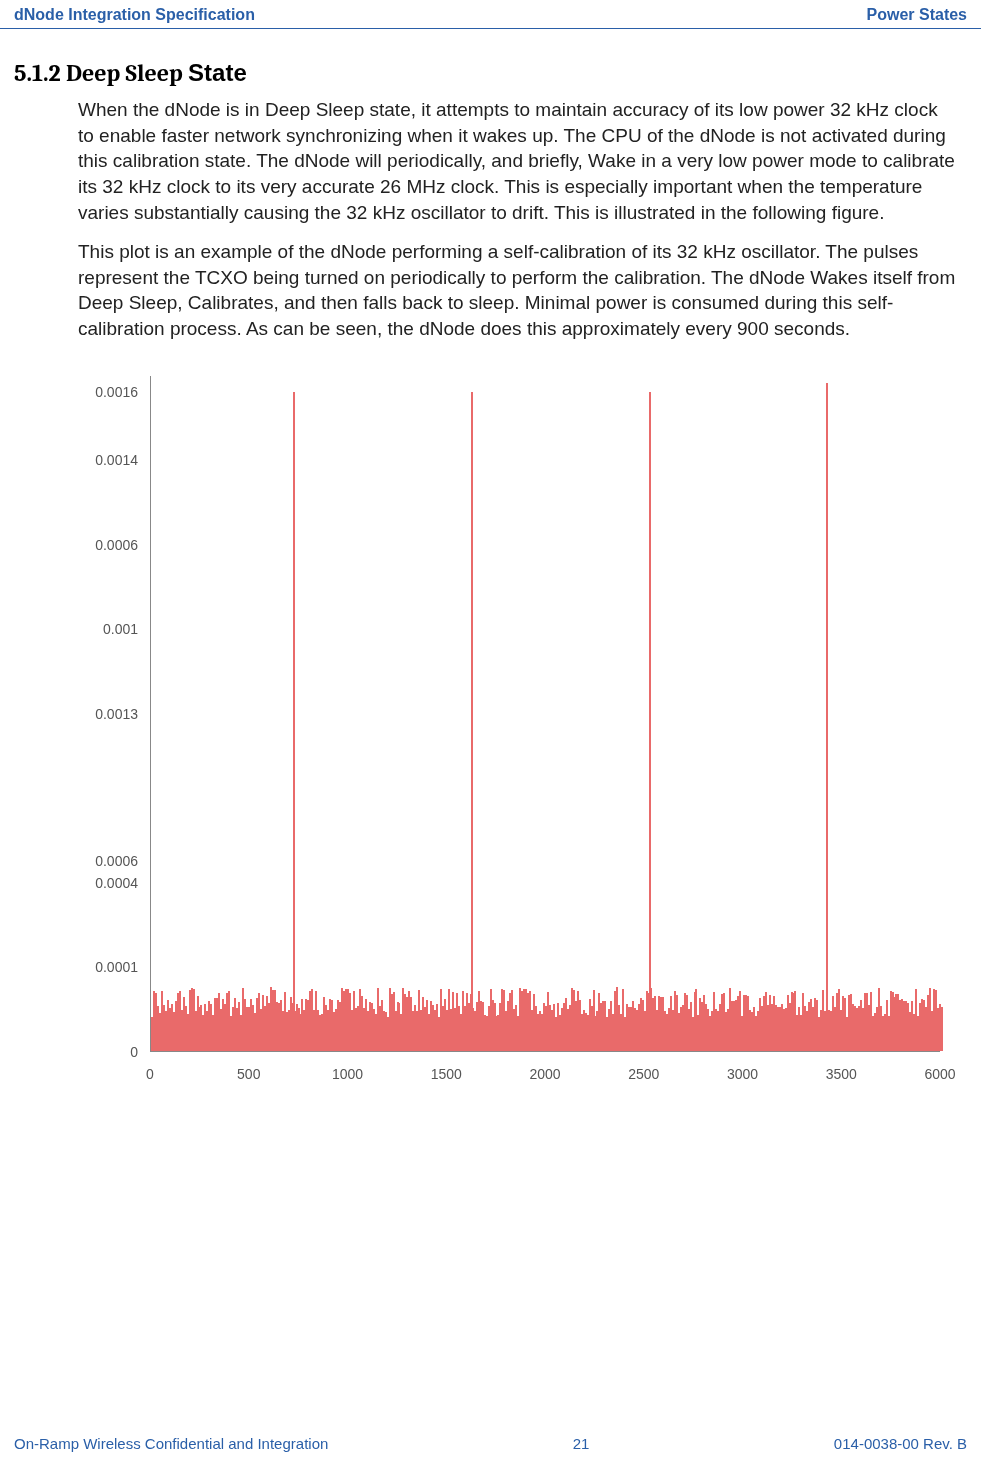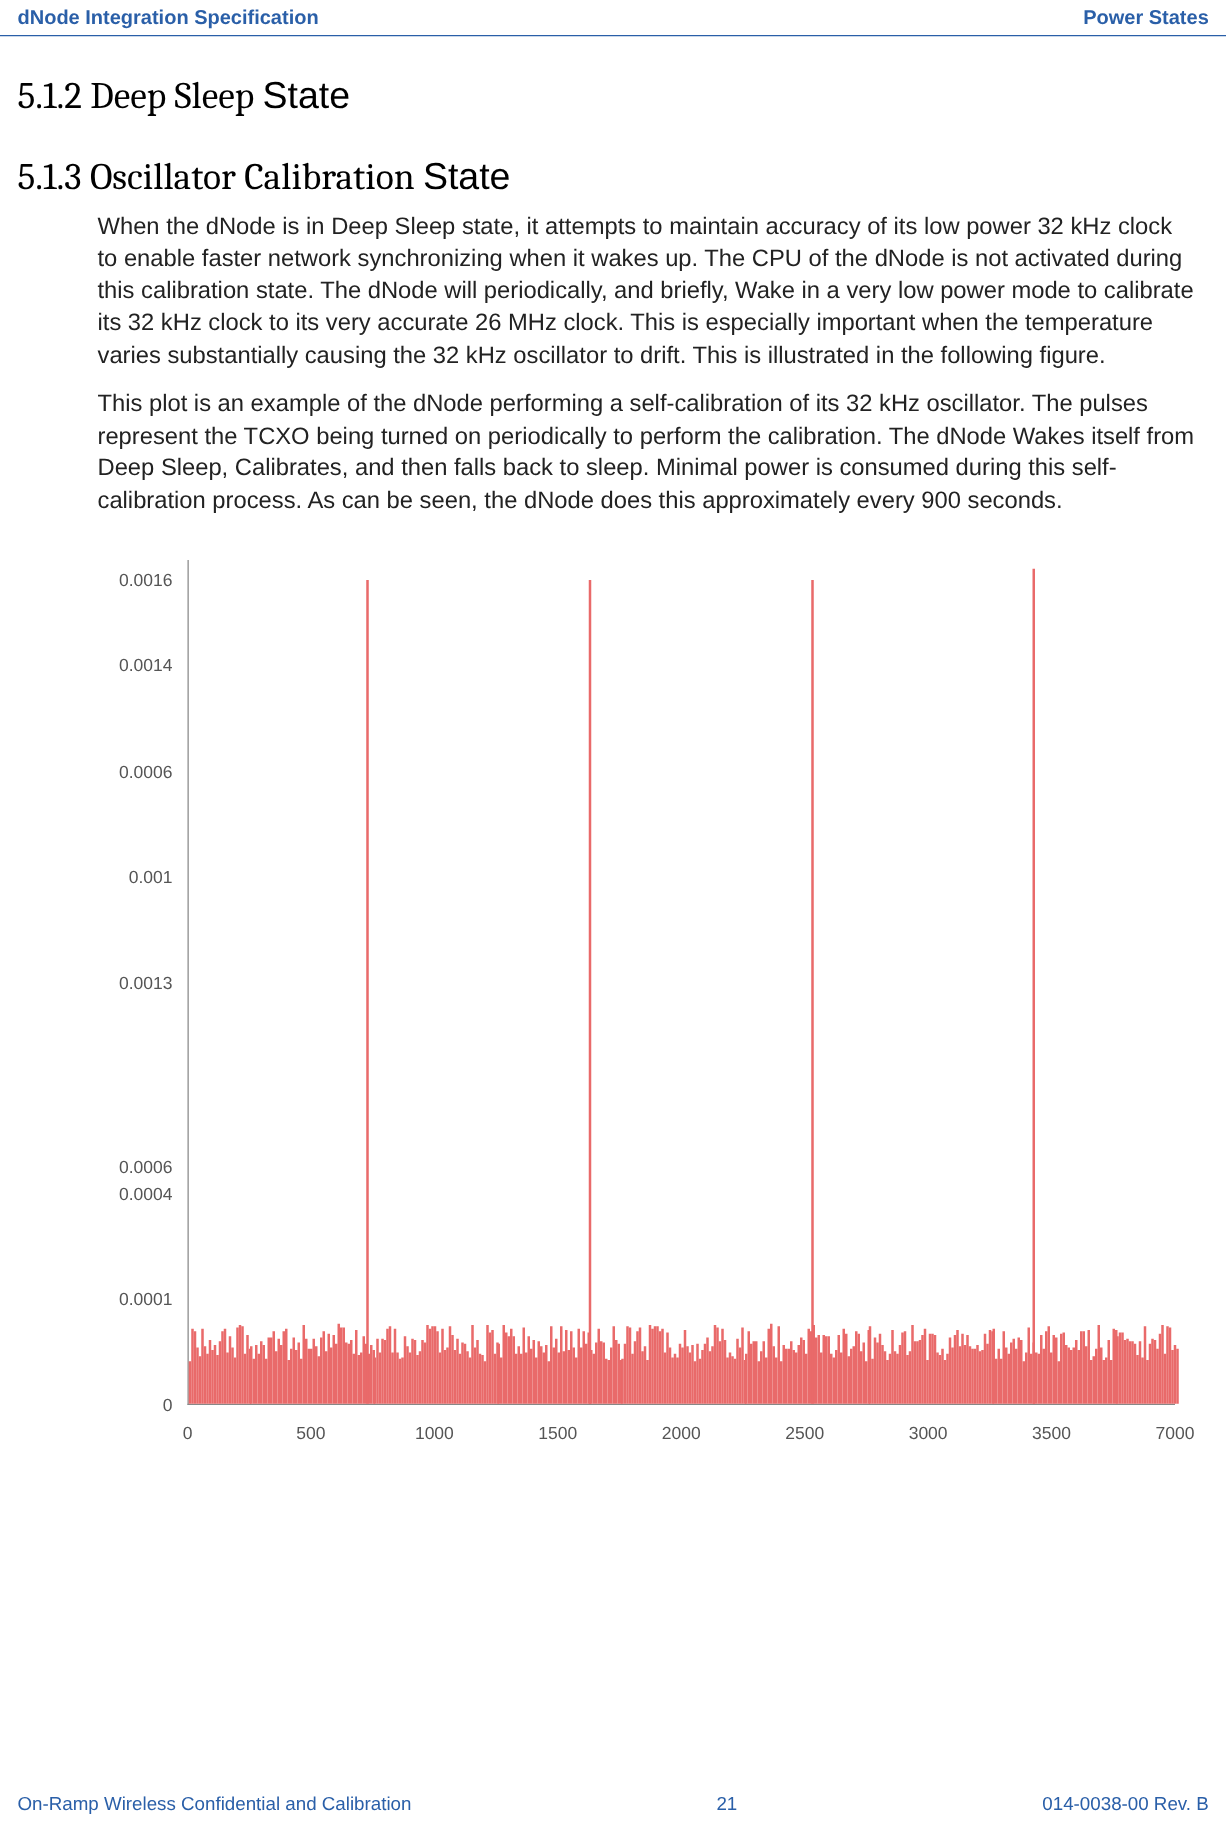--- a/index.html
+++ b/index.html
@@ -19,22 +19,22 @@
     padding: 6px 14px 4px 14px;
     font-weight: bold;
     font-size: 16px;
     color: #2a5fa8;
   }
   .content {
     padding: 0 14px;
   }
   h2.section-title {
     font-family: Cambria, Georgia, serif;
-    font-weight: normal;
-    font-size: 30px;
+    font-weight: bold;
+    font-size: 24px;
     color: #000;
     margin-top: 30px;
     margin-bottom: 10px;
   }
   h2.section-title .num {
     font-family: Cambria, Georgia, serif;
   }
   .section-title .state-word {
     font-family: "Segoe UI", Arial, sans-serif;
   }
@@ -139,25 +139,20 @@
 </div>
 
 <div class="content">
 
   <h2 class="section-title">
     <span class="num">5.1.2</span>
     <span style="font-family:Cambria,Georgia,serif;">Deep Sleep</span>
     <span class="state-word">State</span>
   </h2>
 
-  <h2 class="section-title">
-    <span class="num">5.1.3</span>
-    <span style="font-family:Cambria,Georgia,serif;">Oscillator Calibration</span>
-    <span class="state-word">State</span>
-  </h2>
   <p class="body-text">When the dNode is in Deep Sleep state, it attempts to maintain accuracy of its low power 32 kHz clock to enable faster network synchronizing when it wakes up. The CPU of the dNode is not activated during this calibration state. The dNode will periodically, and briefly, Wake in a very low power mode to calibrate its 32 kHz clock to its very accurate 26 MHz clock. This is especially important when the temperature varies substantially causing the 32 kHz oscillator to drift. This is illustrated in the following figure.</p>
   <p class="body-text">This plot is an example of the dNode performing a self-calibration of its 32 kHz oscillator. The pulses represent the TCXO being turned on periodically to perform the calibration. The dNode Wakes itself from Deep Sleep, Calibrates, and then falls back to sleep. Minimal power is consumed during this self-calibration process. As can be seen, the dNode does this approximately every 900 seconds.</p>
 
   <div class="figure-wrap">
     <div class="chart-area">
       <div class="ylabels" id="ylabels">
           <div style="top: 680px;">0</div>
           <div style="top: 595.5px;">0.0001</div>
           <div style="top: 511px;">0.0004</div>
           <div style="top: 442px; margin-top: 47px;">0.0006</div>
@@ -577,24 +572,24 @@
         </div>
       <div class="xlabels" id="xlabels">
           <div style="left: 0px;">0</div>
           <div style="left: 98.75px;">500</div>
           <div style="left: 197.5px;">1000</div>
           <div style="left: 296.25px;">1500</div>
           <div style="left: 395px;">2000</div>
           <div style="left: 493.75px;">2500</div>
           <div style="left: 592.5px;">3000</div>
           <div style="left: 691.25px;">3500</div>
-          <div style="left: 790px;">7000</div>
+          <div style="left: 790px;">6000</div>
         </div>
     </div>
   </div>
 
 </div>
 
 <div class="footer">
-  <span>On-Ramp Wireless Confidential and Calibration</span>
+  <span>On-Ramp Wireless Confidential and Integration</span>
   <span>21</span>
   <span>014-0038-00 Rev. B</span>
 </div>
 
 </body></html>

